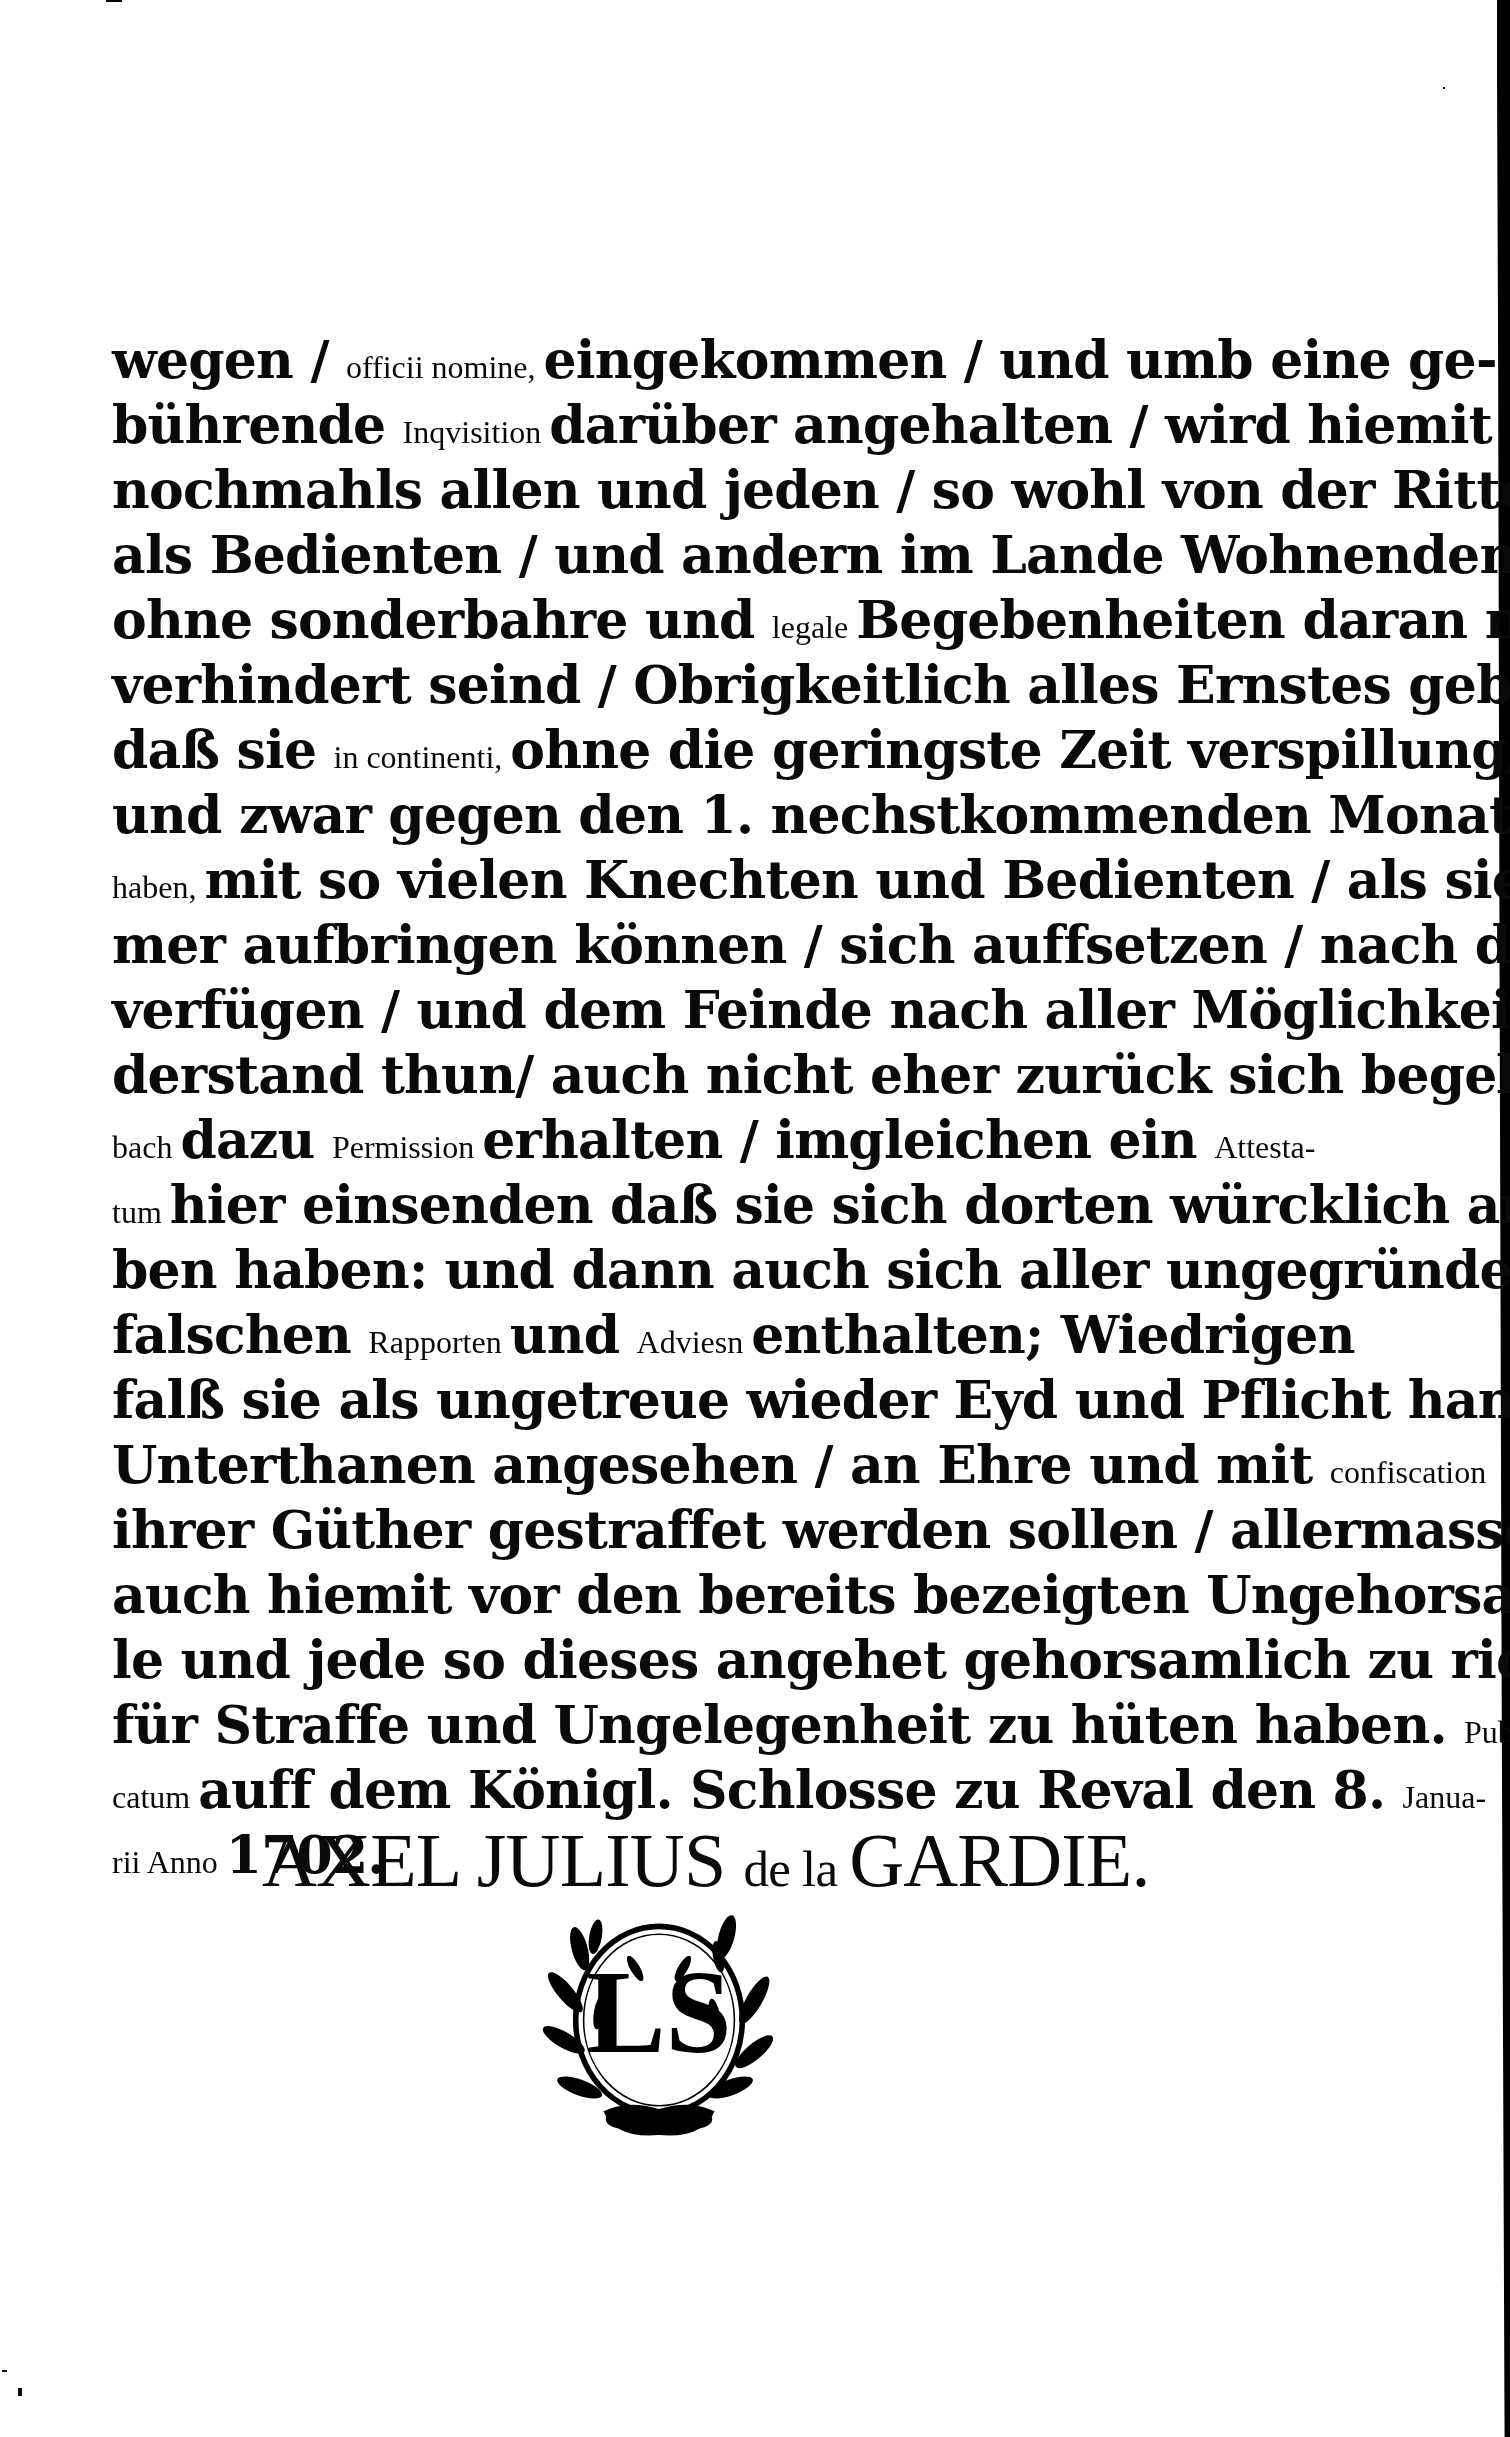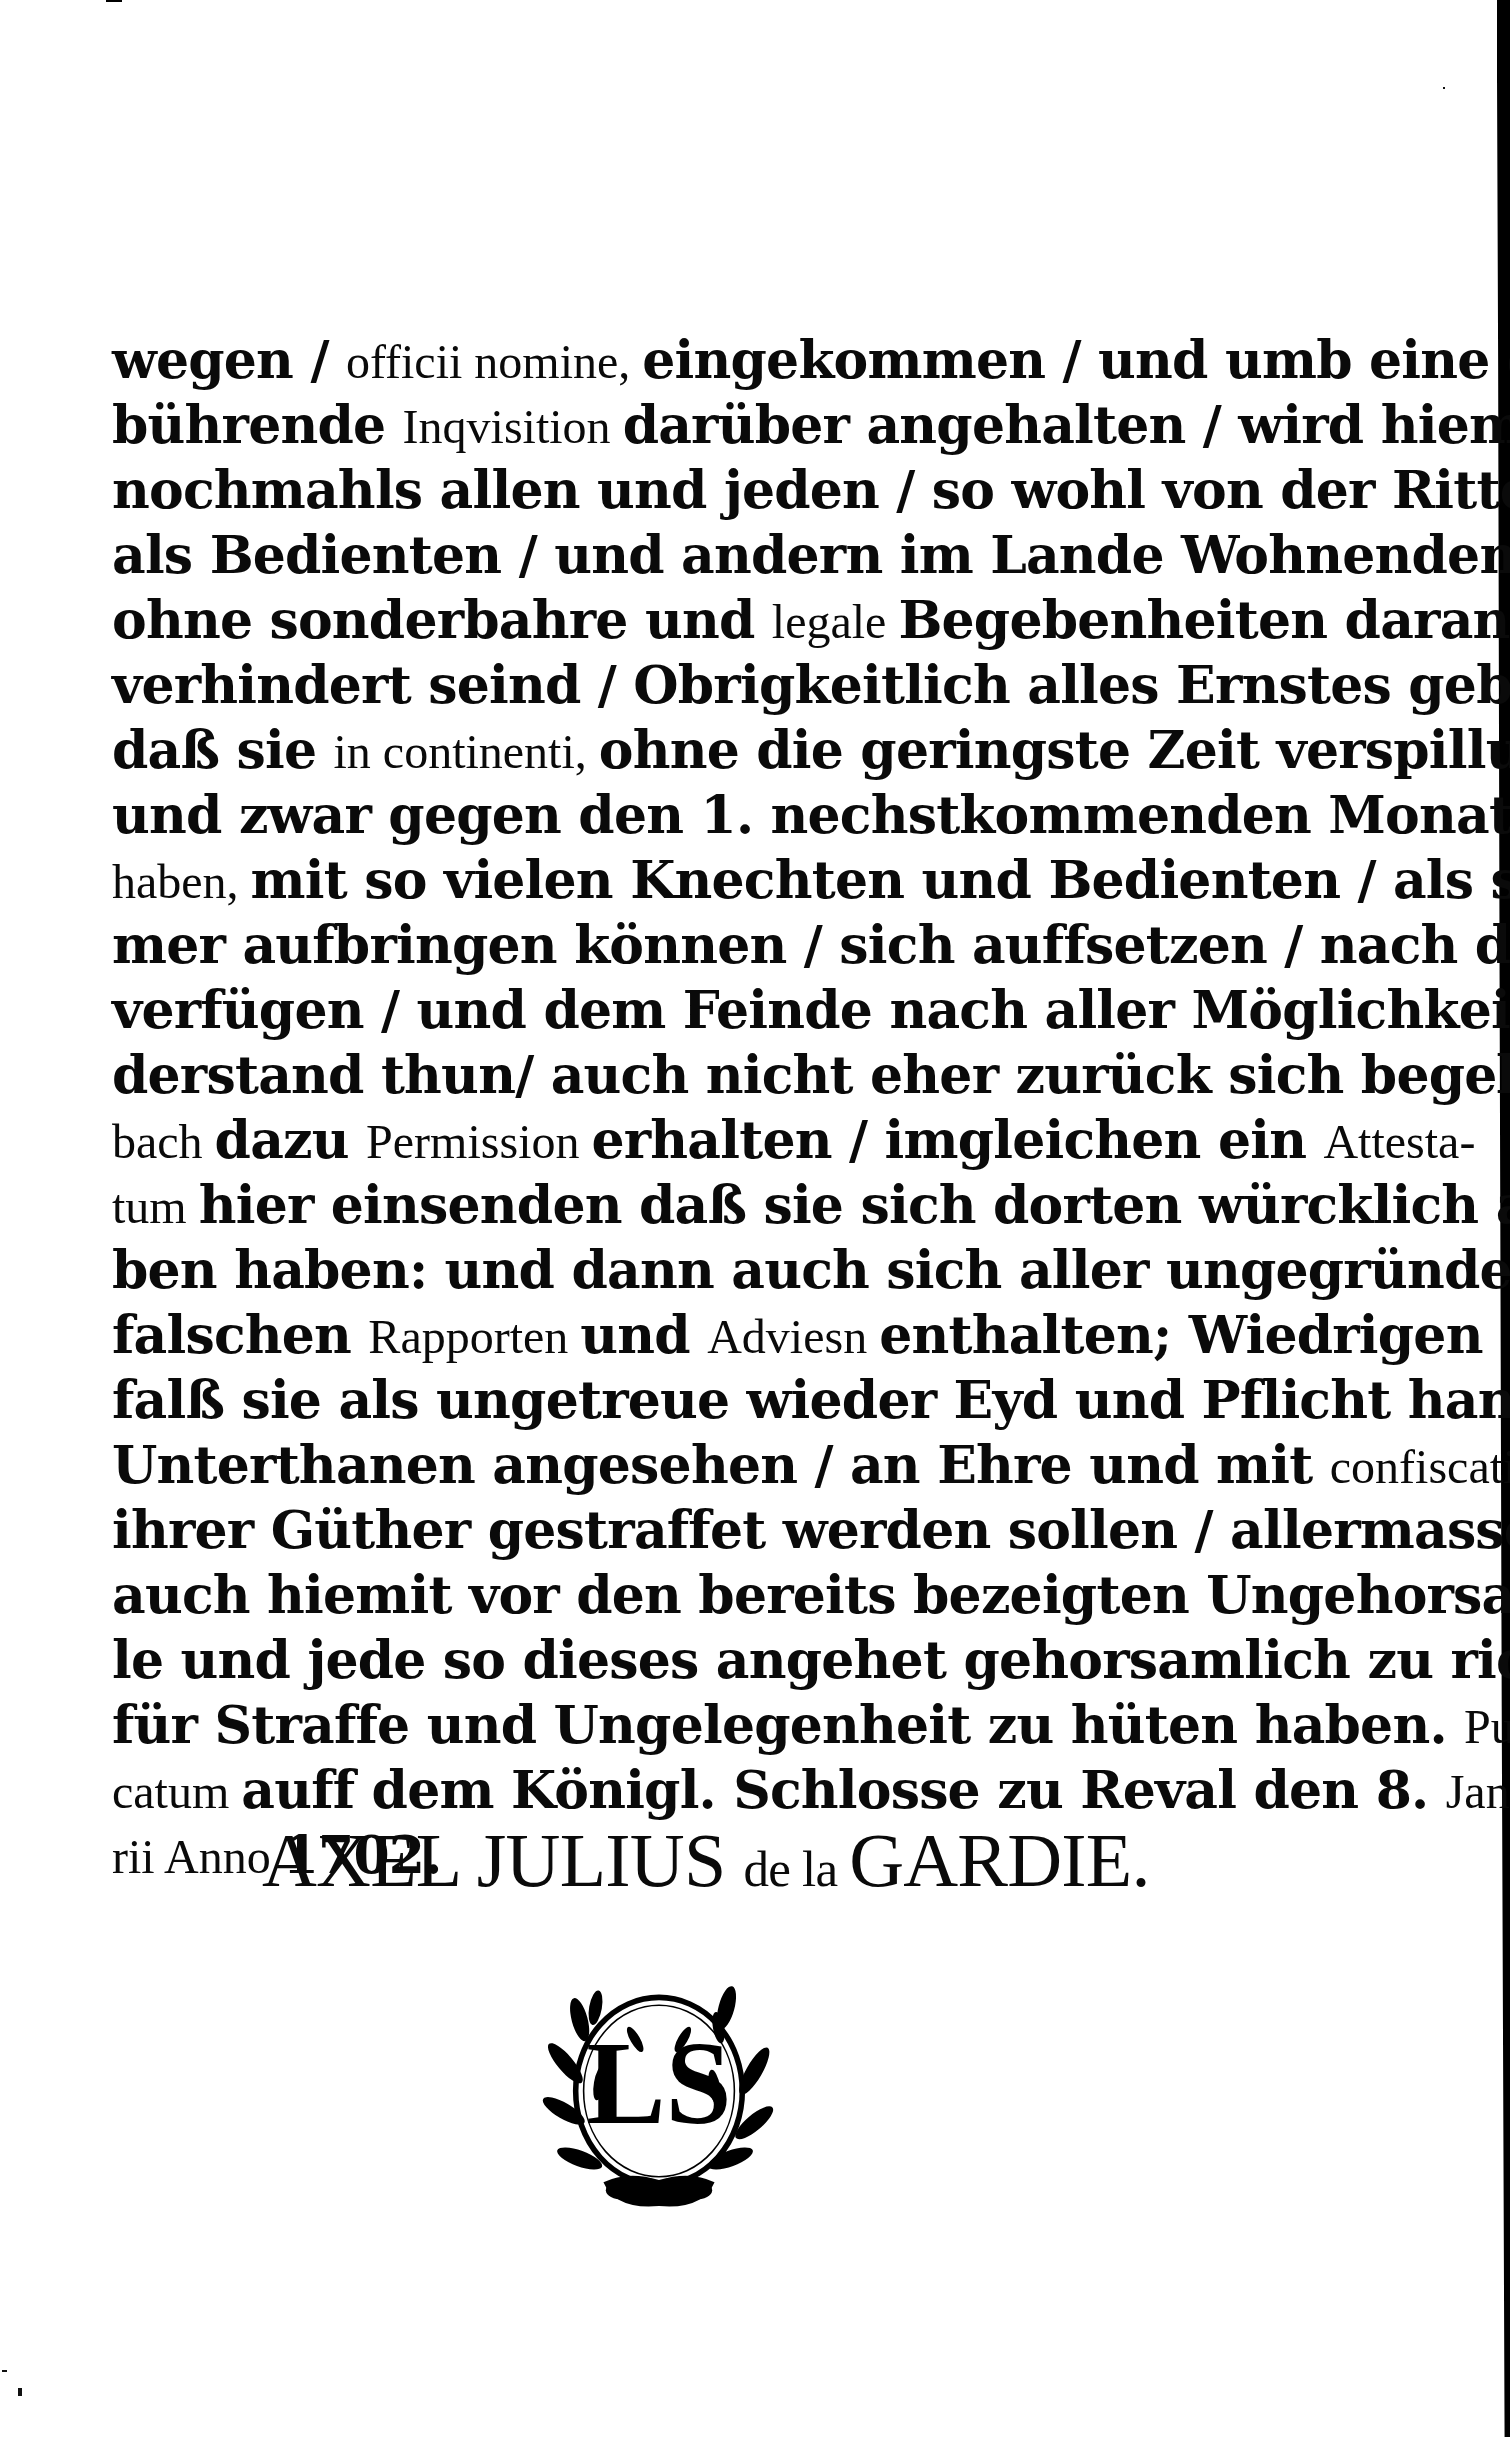--- a/index.html
+++ b/index.html
@@ -14,29 +14,29 @@
     clip-path: polygon(0 0, 100% 0, 100% 100%, 55% 100%, 35% 70%, 20% 40%, 10% 15%);
   }
   .text-block {
     position:absolute; left:112px; top:327px; width:1103px;
   }
   .line {
     display:block; height:65px; line-height:65px; white-space:nowrap;
     font-size:52px; text-align:justify; text-align-last:justify;
     font-family:"DejaVu Serif", serif; font-weight:bold; letter-spacing:-0.8px;
   }
-  .line .latin { font-weight:normal; font-family:"Liberation Serif", serif; font-size:48px; letter-spacing:0; }
+  .line .latin { font-weight:normal; font-family:"Liberation Serif", serif; font-size:32px; letter-spacing:0; }
   .line.last { text-align-last:left; }
   .signature {
     position:absolute; left:262px; top:1817px; width:873px;
     font-family:"Liberation Serif", serif; font-size:76px; white-space:nowrap; letter-spacing:-0.8px;
   }
   .signature .lc { font-size:51px; }
   .seal {
-    position:absolute; left:516px; top:1972px; width:286px; height:246px;
+    position:absolute; left:516px; top:1901px; width:286px; height:246px;
   }
   .seal svg { width:100%; height:100%; }
   .stray { position:absolute; background:#111; }
 </style>
 </head>
 <body>
 
 <div class="page">
   <div class="top-mark"></div>
   <div class="right-edge"></div>

